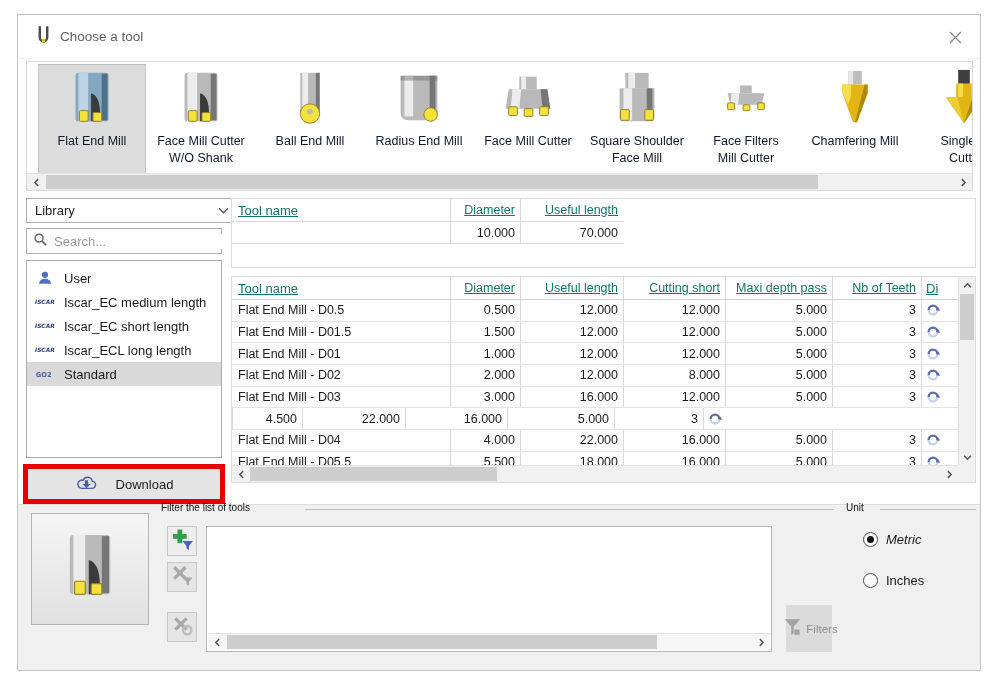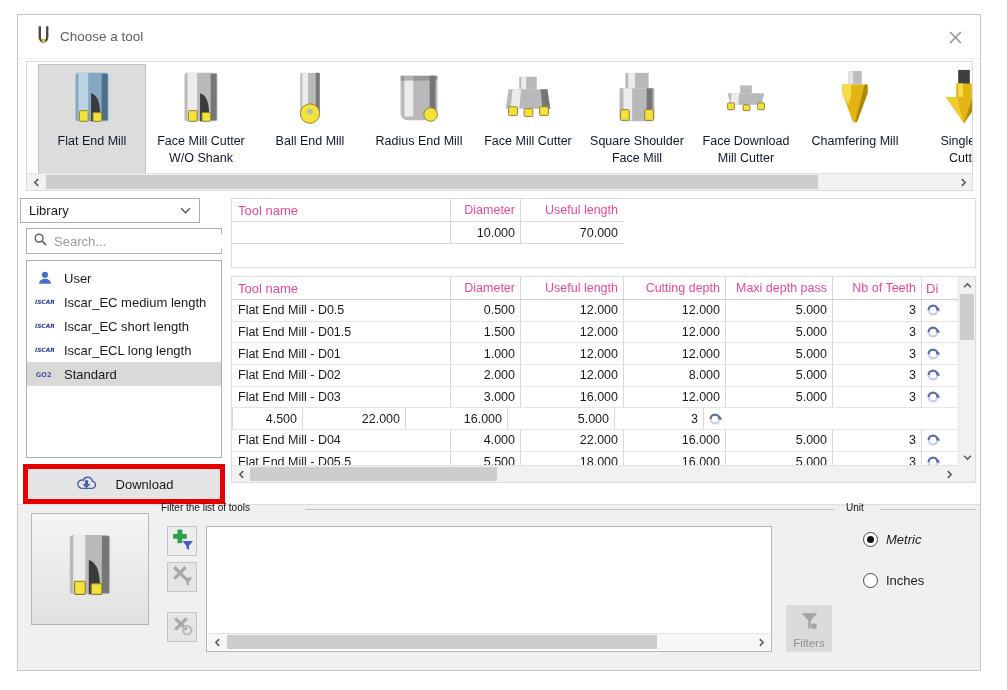--- a/index.html
+++ b/index.html
@@ -25,21 +25,21 @@
   .strip-item.selected { background:#dcdcdc; outline:1px solid #c2c2c2; }
   .strip-icon { height:64px; display:flex; align-items:center; justify-content:center; }
   .strip-label { font-size:12.5px; line-height:1.32; color:#0f172a; margin-top:2px; }
   .hscroll { background:#f1f1f1; border-top:1px solid #e2e2e2; }
   .sb-btn { position:absolute; top:0; bottom:0; width:18px; display:flex; align-items:center;
     justify-content:center; cursor:pointer; }
   .sb-thumb { position:absolute; top:1px; bottom:1px; background:#cdcdcd; cursor:pointer; }
   .strip-scroll { position:absolute; left:0; right:0; bottom:0; height:17px; }
 
   
-  .lib-select { position:absolute; left:2px; top:183px; width:180px; height:25px;
+  .lib-select { position:absolute; left:8px; top:183px; width:212px; height:25px;
     border:1px solid #adadad; background:#fff; display:flex; align-items:center;
     padding:0 8px; font-size:13px; cursor:pointer; }
   .lib-select .chev { margin-left:auto; }
   .search-box { position:absolute; left:8px; top:213px; width:196px; height:25px;
     border:1px solid #adadad; background:#fff; display:flex; align-items:center; padding:12px 6px; }
   .search-box input { border:none; outline:none; flex:1; font-size:13px; margin-left:6px;
     font-family:inherit; color:#333; }
   .search-box input::placeholder { color:#9a9a9a; }
   .libs-list { position:absolute; left:8px; top:245px; width:196px; height:198px;
     border:1px solid #adadad; background:#fff; padding-top:5px; }
@@ -52,21 +52,21 @@
     border:5px solid #e60000; }
   .dl-button { width:100%; height:100%; background:#e4e4e4; display:flex; align-items:center;
     justify-content:center; gap:18px; font-size:13px; color:#1a1a1a; cursor:pointer; }
 
   
   .cur-table { position:absolute; left:213px; top:183px; width:745px; height:70px;
     border:1px solid #dcdcdc; background:#fff; }
   .cur-inner { position:absolute; left:0; top:0; width:392px; }
   .trow { display:flex; align-items:center; }
   .cell { height:100%; display:flex; align-items:center; }
-  .hdr { font-size:13px; color:#ec4899; }
+  .hdr { font-size:13px; color:#0f766e;text-decoration:underline; }
   .num { justify-content:flex-end; padding-right:5px; font-size:12.5px; }
   .w-name{ width:218px; padding-left:6px; } .w-dia{ width:70px; } .w-use{ width:103px; }
   .w-cut{ width:102px; } .w-maxi{ width:107px; } .w-teeth{ width:89px; } .w-di{ width:29px; padding-left:4px; }
   .vline { border-left:1px solid #d9d9d9; }
   .cur-inner .trow { height:23px; border-bottom:1px solid #d9d9d9; }
   .cur-inner .trow.vals { height:22px; }
 
   .main-table { position:absolute; left:213px; top:261px; width:745px; height:207px;
     border:1px solid #dcdcdc; background:#fff; }
   .mt-content { position:absolute; left:0; top:0; right:17px; bottom:17px; overflow:hidden; }
@@ -96,21 +96,21 @@
   .filter-list { position:absolute; left:188px; top:511px; width:566px; height:126px;
     background:#fff; border:1px solid #b5b5b5; }
   .fl-scroll { position:absolute; left:1px; right:1px; bottom:1px; height:17px; background:#f6f6f6; }
   .radio-row { position:absolute; left:845px; display:flex; align-items:center; gap:8px;
     font-size:13px; cursor:pointer; }
   .radio { width:15px; height:15px; border:1px solid #4a4a4a; border-radius:50%; background:#fff;
     display:flex; align-items:center; justify-content:center; }
   .radio .dot { width:7px; height:7px; border-radius:50%; background:#111; display:none; }
   .radio.on .dot { display:block; }
   .filters-btn { position:absolute; left:768px; top:590px; width:46px; height:47px; background:#dbdbdb;
-    display:flex; flex-direction:column; align-items:center; justify-content:center; gap:1px; cursor:pointer; }
+    display:flex; flex-direction:row; align-items:center; justify-content:center; gap:1px; cursor:pointer; }
   .filters-btn span { font-size:11.5px; color:#8f8f8f; }
   .chev svg { display:block; }
 </style>
 </head>
 <body>
 
 <div class="dialog">
 
   <div class="titlebar">
     <span class="app-icon">
@@ -227,21 +227,21 @@
             <svg viewBox="0 0 64 64" width="62" height="62">
               <rect x="26" y="18" width="12" height="8" fill="#b9b9b9"></rect>
               <path d="M13 26 h38 l-3 12 h-32 z" fill="#b9b9b9"></path>
               <path d="M17 26 h8 l-1 12 h-8 z" fill="#ececec"></path>
               <rect x="13" y="36" width="7" height="7" rx="1" fill="#f2e23a" stroke="#8f8130" stroke-width="1"></rect>
               <rect x="29" y="38" width="7" height="6" rx="1" fill="#f2e23a" stroke="#8f8130" stroke-width="1"></rect>
               <rect x="44" y="36" width="7" height="7" rx="1" fill="#f2e23a" stroke="#8f8130" stroke-width="1"></rect>
             </svg>
           </div>
           <div class="strip-label">
-            <div>Face Download</div>
+            <div>Face Filters</div>
             <div>Mill Cutter</div>
           </div>
         </div>
         <div class="strip-item">
           <div class="strip-icon">
             <svg viewBox="0 0 64 64" width="62" height="62">
               <rect x="25" y="3" width="14" height="14" fill="#bdbdbd"></rect>
               <rect x="25" y="3" width="5" height="14" fill="#e6e6e6"></rect>
               <path d="M19 17 h26 v9 L34 56 h-4 L19 26 z" fill="#e2b512"></path>
               <path d="M19 17 h9 v11 l-3 10 -6 -12 z" fill="#f7dc4a"></path>
@@ -369,21 +369,21 @@
       </div>
     </div>
   </div>
 
   <div class="main-table">
     <div class="mt-content">
       <div class="mt-header">
           <span class="cell hdr w-name">Tool name</span>
           <span class="cell hdr w-dia vline num">Diameter</span>
           <span class="cell hdr w-use vline num">Useful length</span>
-          <span class="cell hdr w-cut vline num">Cutting depth</span>
+          <span class="cell hdr w-cut vline num">Cutting short</span>
           <span class="cell hdr w-maxi vline num">Maxi depth pass</span>
           <span class="cell hdr w-teeth vline num">Nb of Teeth</span>
           <span class="cell hdr w-di vline">Di</span>
         </div>
       <div class="mt-rows">
           <div class="trow">
             <span class="cell w-name">Flat End Mill - D0.5</span>
             <span class="cell w-dia vline num">0.500</span>
             <span class="cell w-use vline num">12.000</span>
             <span class="cell w-cut vline num">12.000</span>

